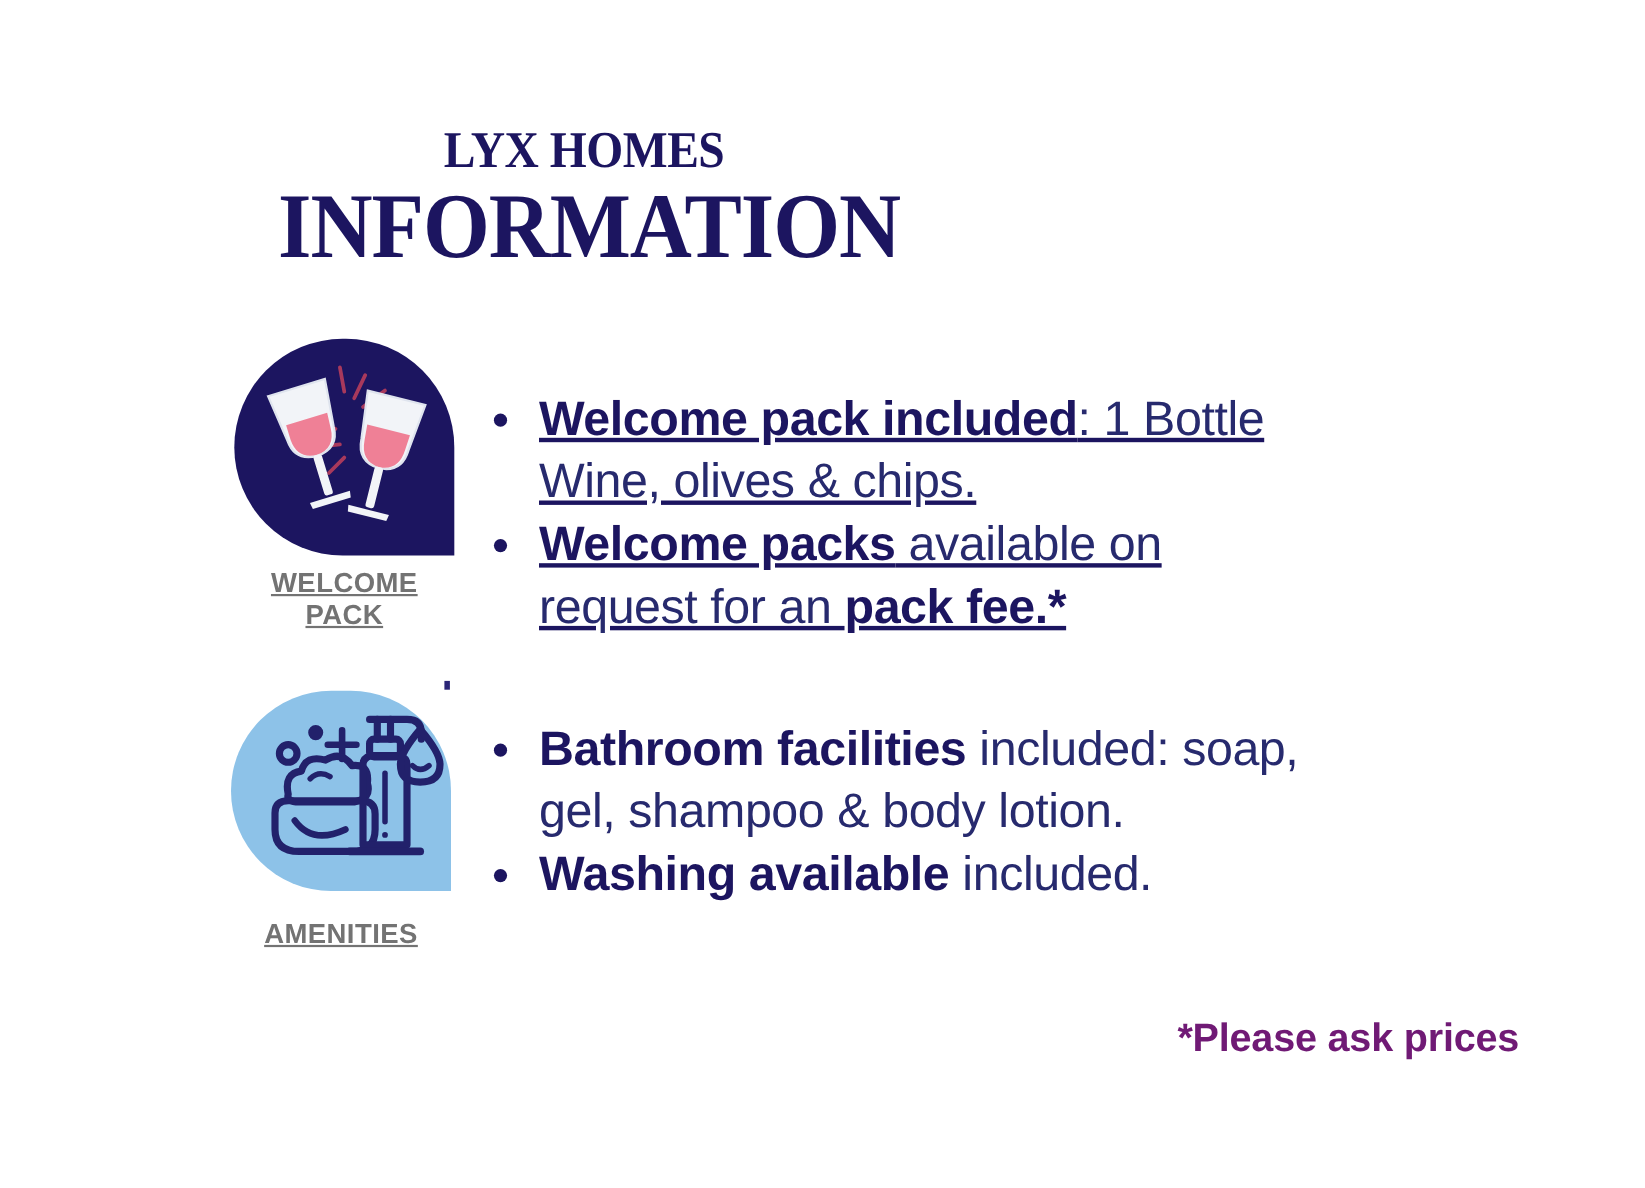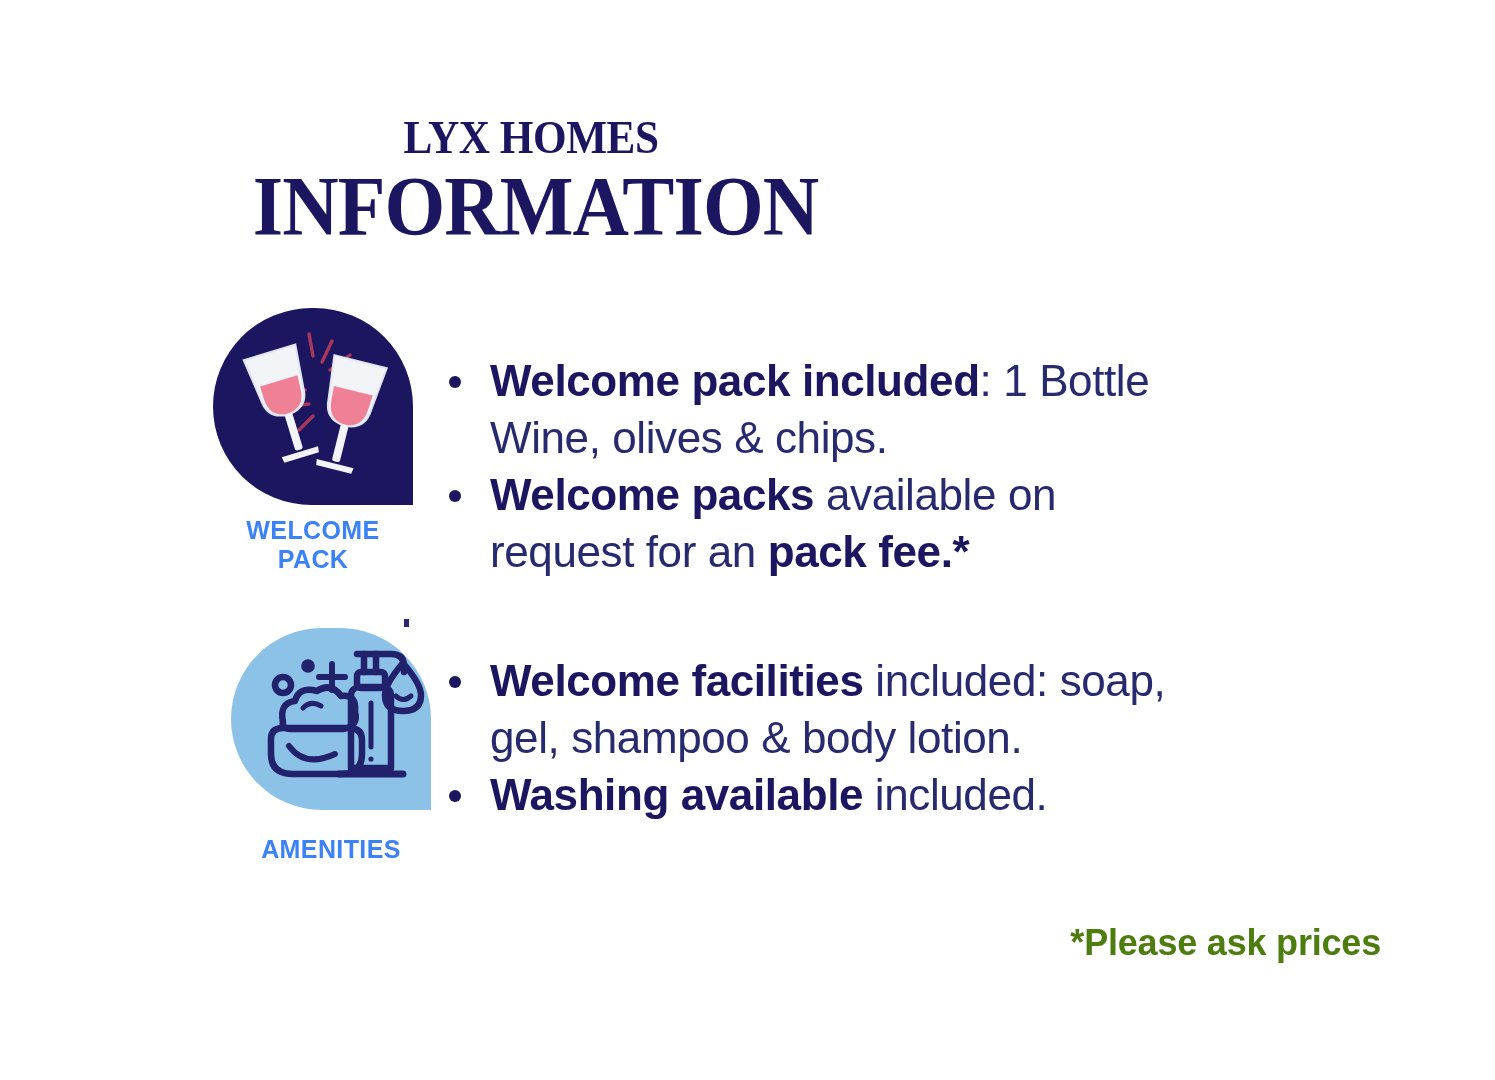--- a/index.html
+++ b/index.html
@@ -55,53 +55,54 @@
     white-space: nowrap;
     margin-top: 2px;
   }
 
   .icon-col {
     position: absolute;
     width: 200px;
     text-align: center;
   }
   .icon-col-welcome { left: 213px; top: 308px; }
-  .icon-col-amenities { left: 231px; top: 628px; }
+  .icon-col-amenities { left: 210px; top: 628px; }
 
   .blob {
     width: 200px;
     height: 197px;
     border-radius: 100px 100px 0 100px;
     position: relative;
     display: block;
   }
   .blob-navy { background: #1c1560; }
   .blob-blue { background: #8dc2e8; height: 182px; border-radius: 92px 92px 0 92px; }
 
   .blob svg { position: absolute; inset: 0; width: 100%; height: 100%; }
 
   .icon-caption {
     margin-top: 11px;
     font-family: "Liberation Sans", sans-serif;
     font-weight: 700;
     font-size: 25px;
     line-height: 29px;
     letter-spacing: 0.4px;
-    color: #3b82f6;
+    color: #737373;
     white-space: pre-line;
+    text-decoration: underline;
   }
   .icon-caption-amenities { margin-top: 25px; }
 
   
   .bullets {
     position: absolute;
     left: 441px;
     width: 760px;
   }
-  .bullets-welcome { top: 352px; }
+  .bullets-welcome { top: 352px; text-decoration: underline; }
   .bullets-amenities { top: 652px; }
 
   .bullet-item {
     position: relative;
     padding-left: 49px;
     font-family: "Liberation Sans", sans-serif;
     font-size: 44px;
     line-height: 57px;
     font-weight: 400;
     color: #272a6e;
@@ -126,21 +127,21 @@
   
   .footnote {
     position: absolute;
     right: 114px;
     top: 922px;
     font-family: "Liberation Sans", sans-serif;
     font-weight: 700;
     font-size: 36px;
     line-height: 42px;
     letter-spacing: -0.2px;
-    color: #4d7c0f;
+    color: #701a75;
     white-space: nowrap;
   }
 
   
   .stray-dot {
     position: absolute;
     left: 404px;
     top: 619px;
     width: 5px;
     height: 8px;
@@ -222,19 +223,19 @@
 
           <path d="M172 35 Q190 56 190 67 Q190 83 172 83 Q154 83 154 67 Q154 56 172 35 Z"></path>
           <path d="M165 68 Q172 75 180 68" stroke-width="5"></path>
         </g>
       </svg>
     </div>
     <div class="icon-caption icon-caption-amenities">AMENITIES</div>
   </div>
 
   <div class="bullets bullets-amenities">
-    <div class="bullet-item"><b>Welcome facilities</b><span> included: soap, gel, shampoo &amp; body lotion.</span></div>
+    <div class="bullet-item"><b>Bathroom facilities</b><span> included: soap, gel, shampoo &amp; body lotion.</span></div>
     <div class="bullet-item"><b>Washing available</b><span> included.</span></div>
   </div>
 
   <div class="footnote">*Please ask prices</div>
 
 </div>
 
 </body></html>

